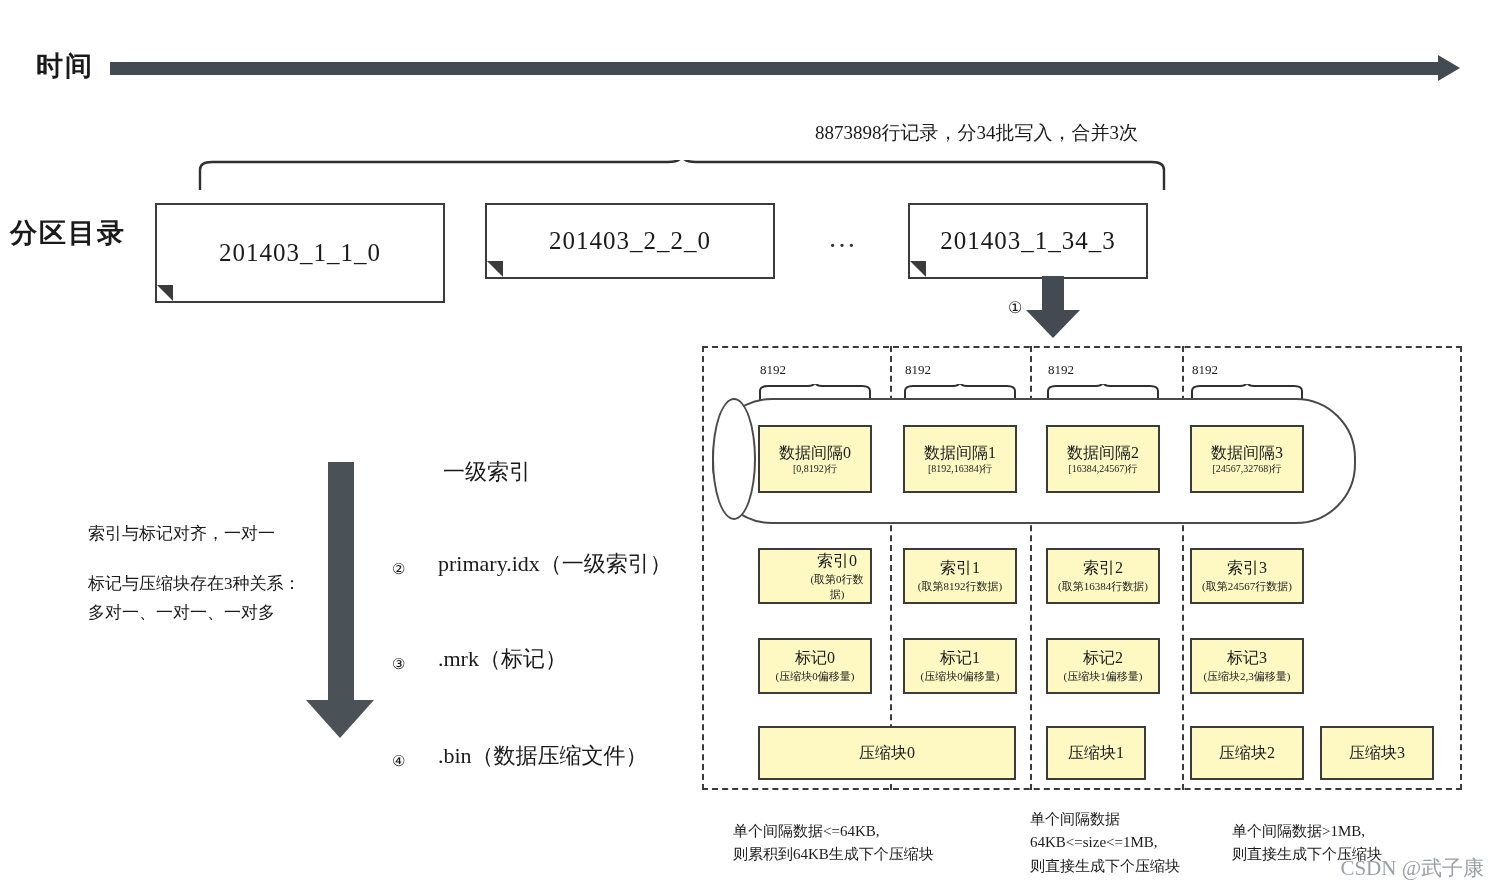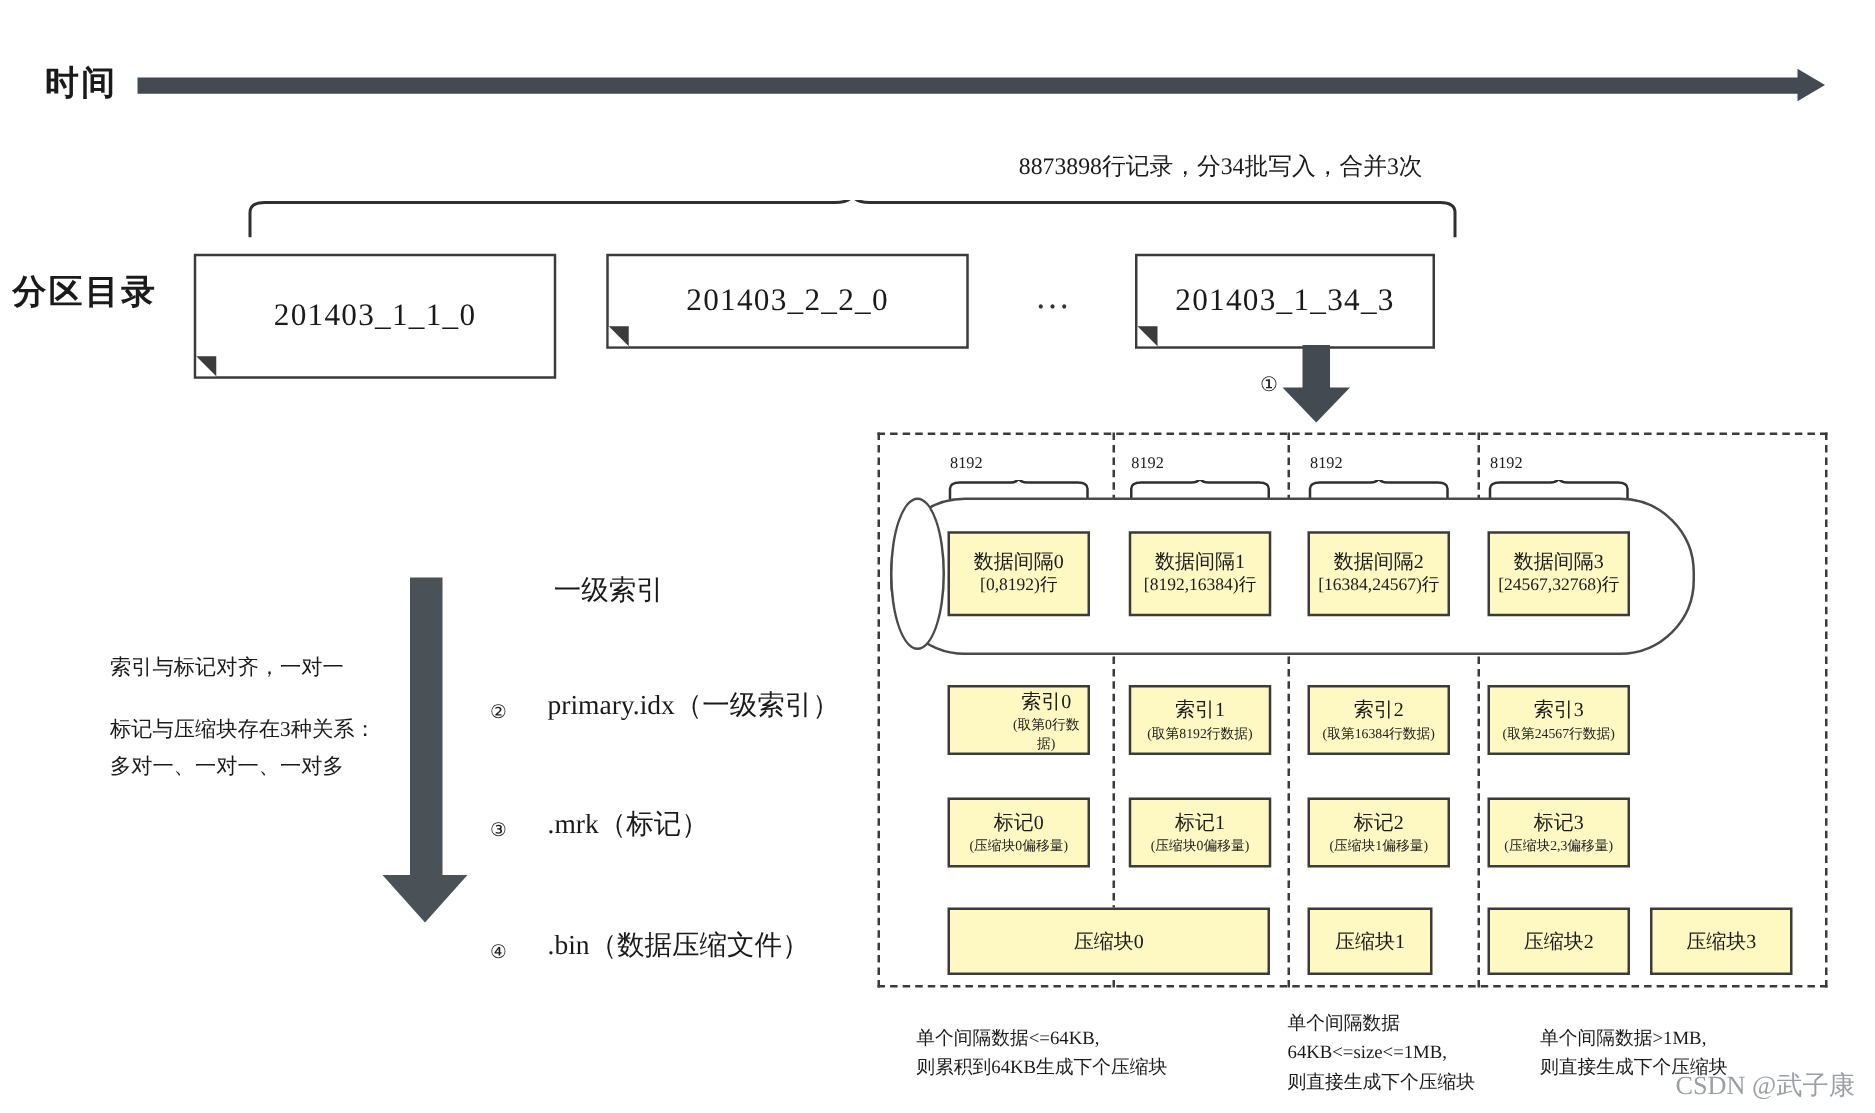--- a/index.html
+++ b/index.html
@@ -52,21 +52,21 @@
 
   
   #cylinder{left:712px;top:398px;width:640px;height:122px;
       border:2px solid #4a4a4a;border-radius:60px/60px;background:#fff;}
   #cyl-cap{left:712px;top:398px;width:44px;height:122px;
       border:2px solid #4a4a4a;border-radius:50%;background:#fff;box-sizing:border-box;}
 
   .cell{box-sizing:border-box;border:2px solid #3b3b3b;background:#fef9c3;
         display:flex;flex-direction:column;align-items:center;justify-content:center;text-align:center;}
   .cell .t1{font-size:16px;line-height:1.25;}
-  .cell .t2{font-size:14px;line-height:1.25;}
+  .cell .t2{font-size:10px;line-height:1.25;}
   .cell .s1{font-size:16px;}
   .cell .s2{font-size:11px;color:#222;}
 
   
   #pending-label{left:443px;top:457px;font-size:22px;}
   #note-a{left:88px;top:522px;font-size:17px;}
   #note-b{left:88px;top:570px;font-size:17px;line-height:1.7;}
 
   #big-arrow-stem{left:328px;top:462px;width:26px;height:248px;background:#4a5157;}
   #big-arrow-head{left:306px;top:700px;width:0;height:0;

